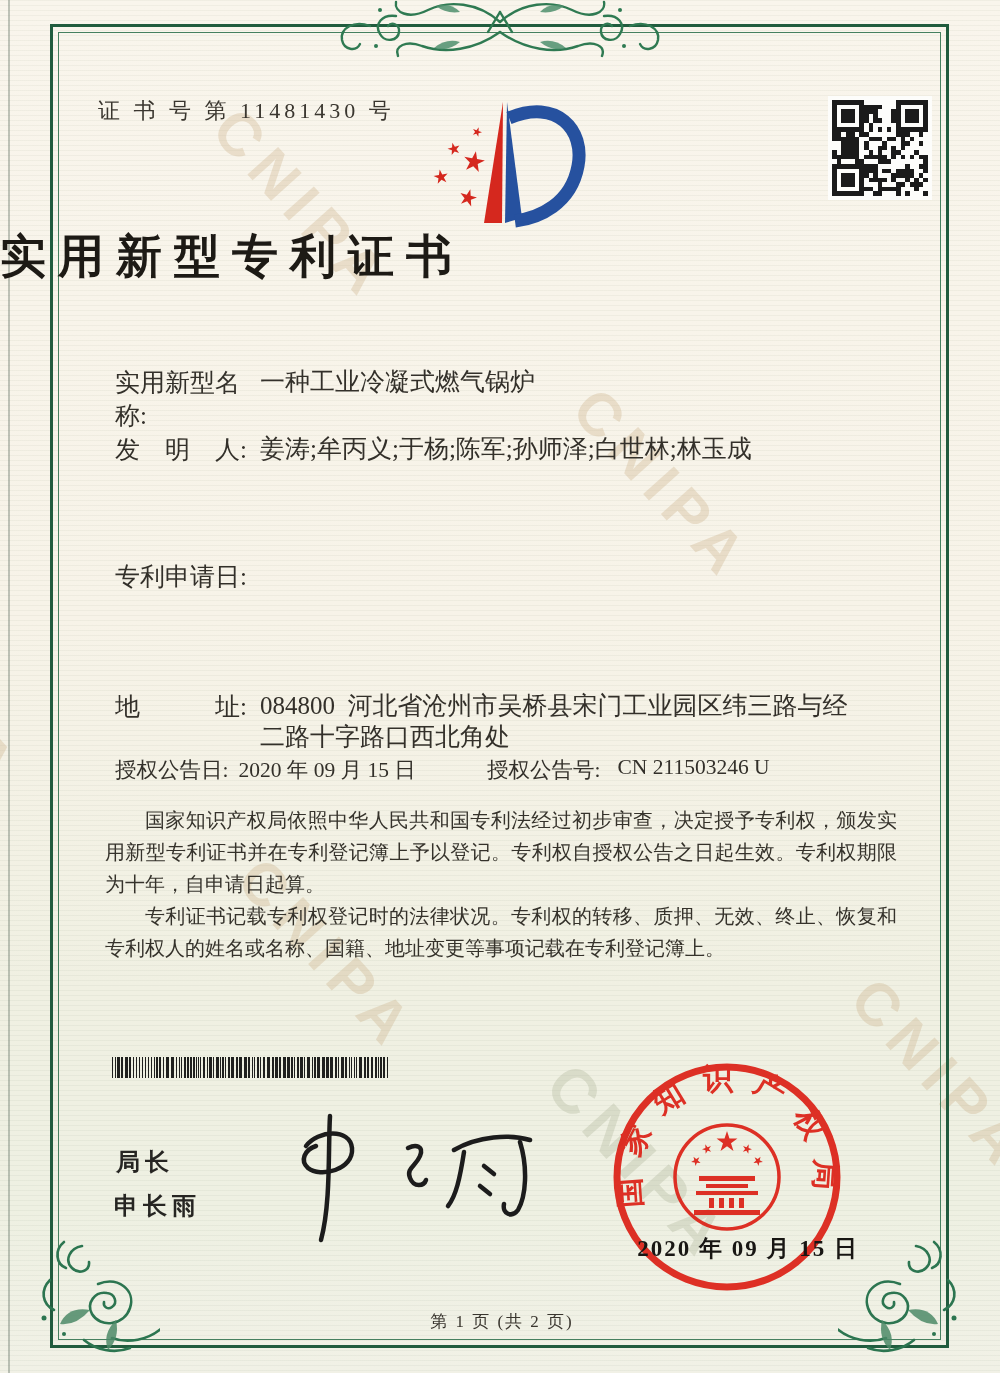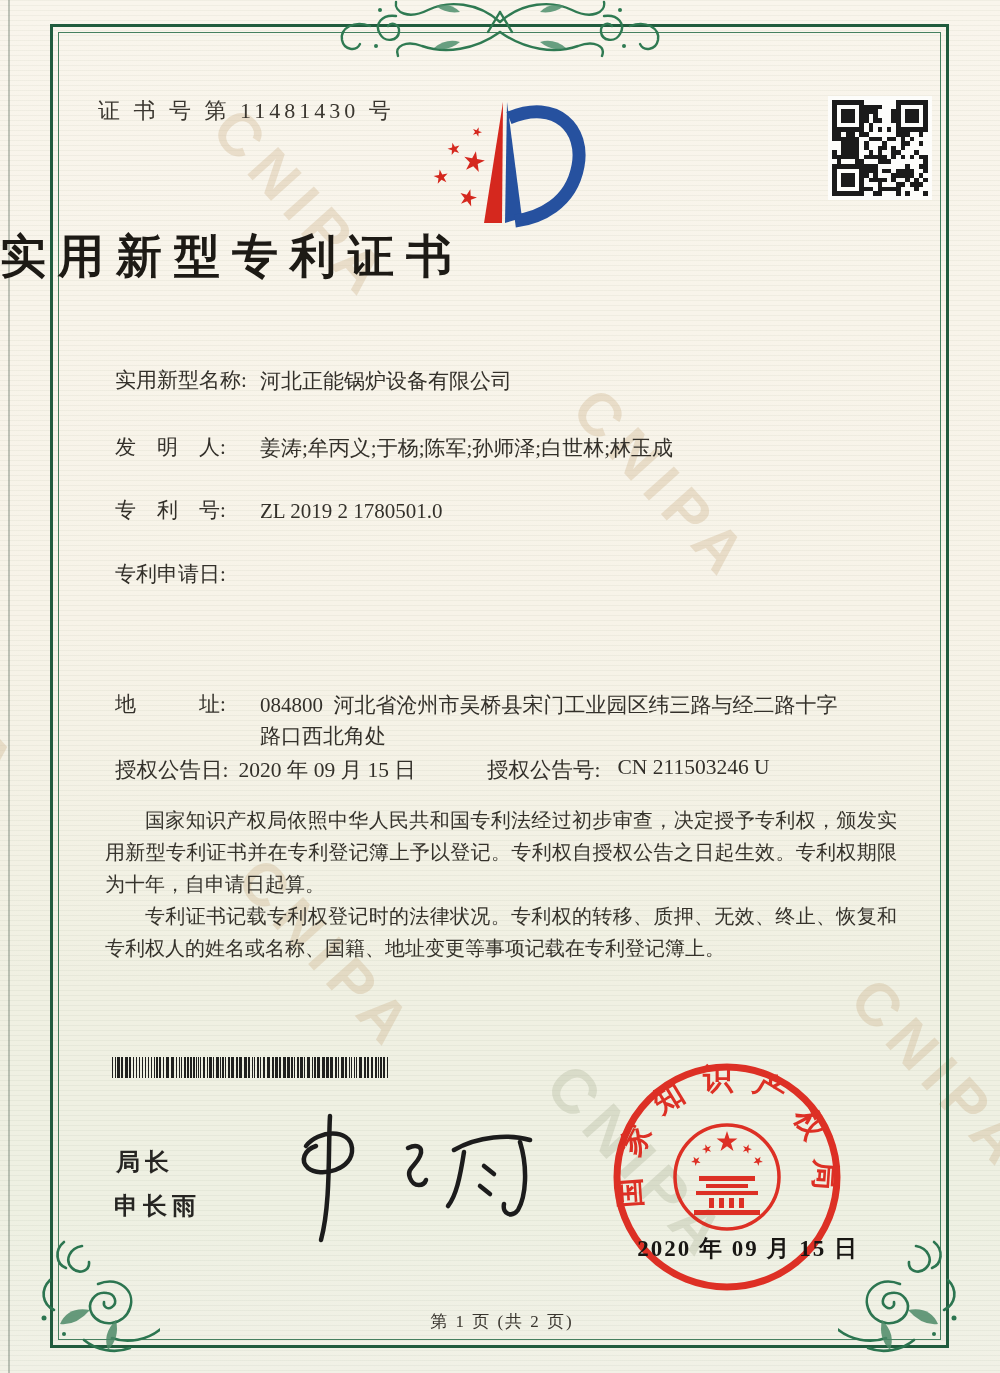--- a/index.html
+++ b/index.html
@@ -17,21 +17,21 @@
   .frame-outer{position:absolute;left:50px;top:24px;width:893px;height:1318px;border:3px solid #215c3e;}
   .frame-inner{position:absolute;left:58px;top:32px;width:881px;height:1306px;border:1px solid #46805f;}
   .orn{position:absolute;pointer-events:none;}
   .wm{position:absolute;font-family:"Liberation Sans",sans-serif;font-weight:bold;
       color:rgba(198,168,126,.30);letter-spacing:10px;transform:rotate(48deg);
       transform-origin:left top;white-space:nowrap;user-select:none;}
   .cert-no{position:absolute;left:98px;top:96px;font-size:22px;letter-spacing:4px;color:#3a362f;}
   .qr{position:absolute;left:828px;top:96px;width:104px;height:104px;background:#fdfdfb;padding:4px;box-sizing:border-box;}
   .title{position:absolute;left:0;top:226px;width:100%;
          font-size:46px;font-weight:bold;letter-spacing:12px;color:#1d1a15;}
-  .field{position:absolute;left:115px;display:flex;font-size:21px;color:#33302a;}
+  .field{position:absolute;left:115px;display:flex;font-size:25px;color:#33302a;}
   .flabel{flex:0 0 145px;white-space:pre-wrap;}
   .fvalue{width:600px;white-space:pre-wrap;line-height:31px;}
   .grant{position:absolute;top:755px;font-size:21.5px;color:#33302a;display:flex;}
   .g1{left:115px;font-family:Liberation Serif, serif;} .g2{left:487px;gap:7px;}
   .glabel{white-space:pre-wrap;margin-right:10px;}
   .body-text{position:absolute;left:105px;top:804px;width:792px;font-size:20px;
              line-height:32px;text-align:justify;color:#35322b;}
   .body-text p{margin:0;text-indent:2em;}
   .barcode{position:absolute;left:112px;top:1057px;}
   .signer-title{position:absolute;left:116px;top:1146px;font-family:Liberation Sans, sans-serif;
@@ -364,29 +364,25 @@
         <rect x="14" y="20" width="1" height="1"></rect>
         <rect x="16" y="20" width="1" height="1"></rect>
         <rect x="20" y="20" width="1" height="1"></rect>
       </svg>
   </div>
 
   <div class="title">实用新型专利证书</div>
 
   <div class="field" style="top:366px">
     <span class="flabel">实用新型名称:</span>
-    <span class="fvalue">河北正能锅炉设备有限公司</span>
+    <span class="fvalue">一种工业冷凝式燃气锅炉</span>
   </div>
   <div class="field" style="top:433px">
     <span class="flabel">发　明　人:</span>
     <span class="fvalue">姜涛;牟丙义;于杨;陈军;孙师泽;白世林;林玉成</span>
-  </div>
-  <div class="field" style="top:496px">
-    <span class="flabel">专　利　号:</span>
-    <span class="fvalue">ZL 2019 2 1780501.0</span>
   </div>
   <div class="field" style="top:560px">
     <span class="flabel">专利申请日:</span>
   </div>
   <div class="field" style="top:690px">
     <span class="flabel">地　　　址:</span>
     <span class="fvalue" style="width:588px">084800  河北省沧州市吴桥县宋门工业园区纬三路与经二路十字路口西北角处</span>
   </div>
 
   <div class="grant g1">

